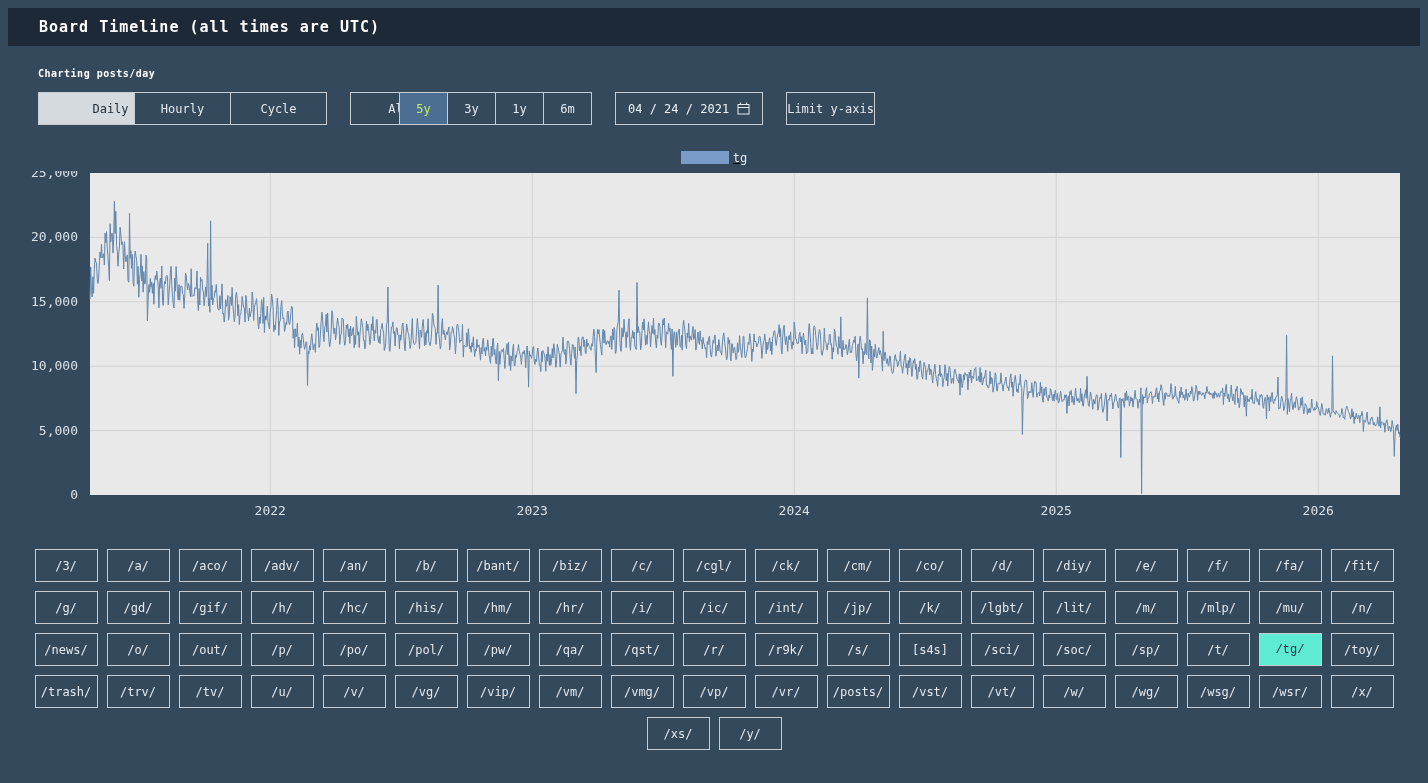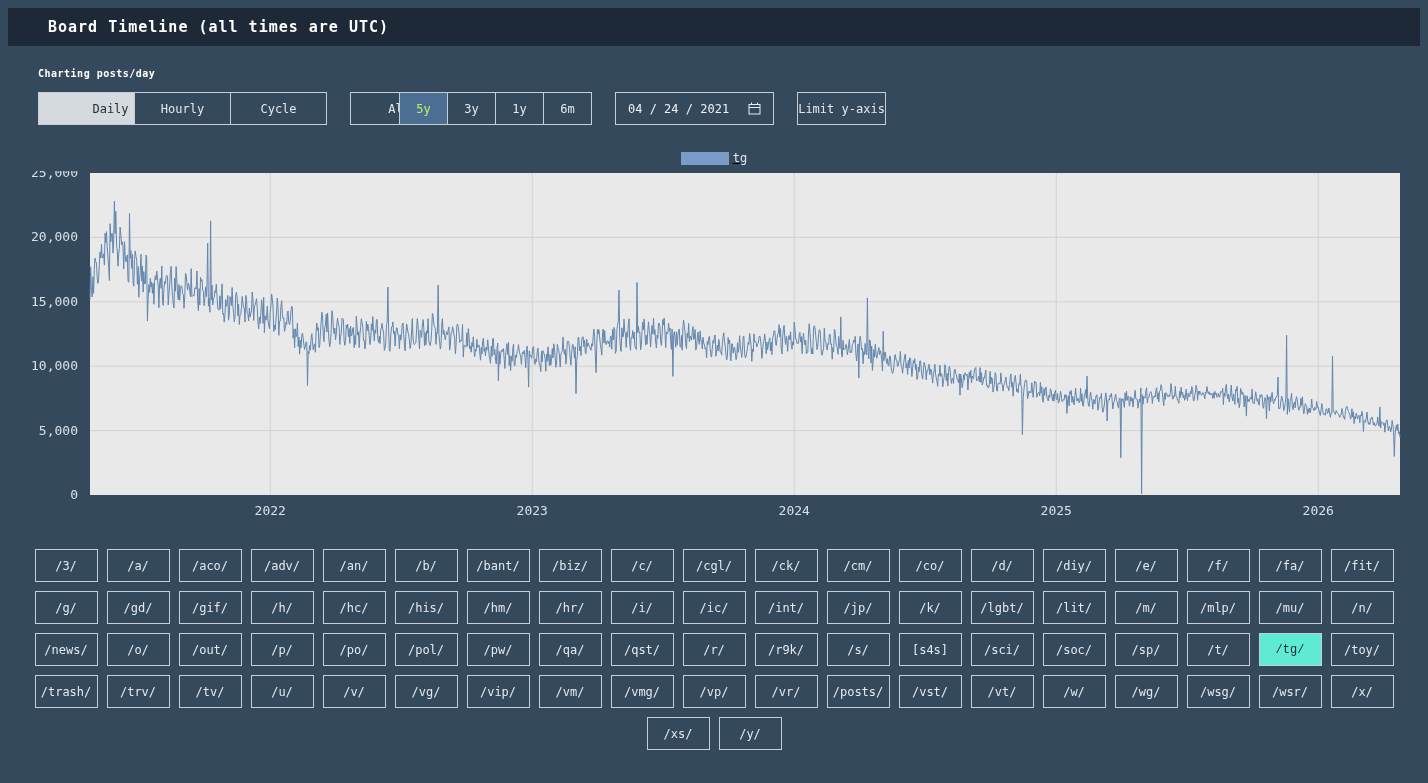--- a/index.html
+++ b/index.html
@@ -1,42 +1,42 @@
 <!DOCTYPE html>
 <html><head>
 <meta charset="utf-8">
 <style>
   * { box-sizing: border-box; }
   html,body { margin:0; padding:0; background:#35495c; }
   body { font-family:"DejaVu Sans Mono","Liberation Mono",monospace; }
   .page { width:1428px; height:783px; background:#35495c; position:relative; overflow:hidden; }
 
-  .header { margin:8px 8px 0 8px; height:38px; background:#1d2936; display:flex; align-items:center; padding:0 40px; }
+  .header { margin:8px 8px 0 8px; height:38px; background:#1d2936; display:flex; align-items:center; padding:0 31px; }
   .header-title { color:#ffffff; font-size:15px; font-weight:bold; letter-spacing:1px; }
 
   .section-label { margin:22px 0 0 38px; color:#ffffff; font-size:10px; font-weight:bold; letter-spacing:.5px; }
 
   .controls { display:flex; margin:13px 0 0 38px; gap:23px; height:33px; align-items:stretch; }
   .btn-group { display:flex; }
   .ctl-btn { border:1px solid #c6cdd4; background:transparent; color:#e3e9ef;
              font-family:inherit; font-size:12px; height:33px; margin-left:-1px;
              display:flex; align-items:center; justify-content:center; cursor:pointer; padding:0; }
   .btn-group .ctl-btn:first-child { margin-left:0;padding-left:48px; }
   .mode-btn { width:97px; }
   .range-btn { width:49px; }
   .ctl-btn.active-light { background:#d5dade; color:#1f2b36; }
   .ctl-btn.active-blue { background:#4d6e93; color:#bef264; }
 
   .date-input { border:1px solid #c6cdd4; color:#eef2f6; display:flex; align-items:center;
-                gap:19px; padding:0 12px; font-size:12px; cursor:pointer; }
+                gap:8px; padding:0 12px; font-size:12px; cursor:pointer; }
   .limit-btn { border:1px solid #c6cdd4; background:transparent; color:#e3e9ef;
                font-family:inherit; font-size:12px; display:flex; align-items:center;
                padding:0 0; cursor:pointer; }
 
-  .legend { display:flex; justify-content:center; align-items:flex-end; gap:4px; margin-top:26px; height:14px;text-decoration:underline; }
+  .legend { display:flex; justify-content:center; align-items:flex-start; gap:4px; margin-top:26px; height:14px;text-decoration:underline; }
   .legend-swatch { width:48px; height:13px; }
   .legend-label { color:#e3e9ef; font-size:12px; }
 
   .chart-wrap { margin:6px 0 0 20px; height:352px; }
 
   .board-grid { display:flex; flex-wrap:wrap; justify-content:center; gap:9px; margin:26px 32px 0 32px; }
   .board-btn { width:63px; height:33px; border:1px solid #c6cdd4; background:transparent;
                color:#e3e9ef; font-family:inherit; font-size:12px; cursor:pointer; padding:0; }
   .board-btn.active { background:#5eead4; color:#1f2b36;font-family:Liberation Mono, monospace; }
 </style>

